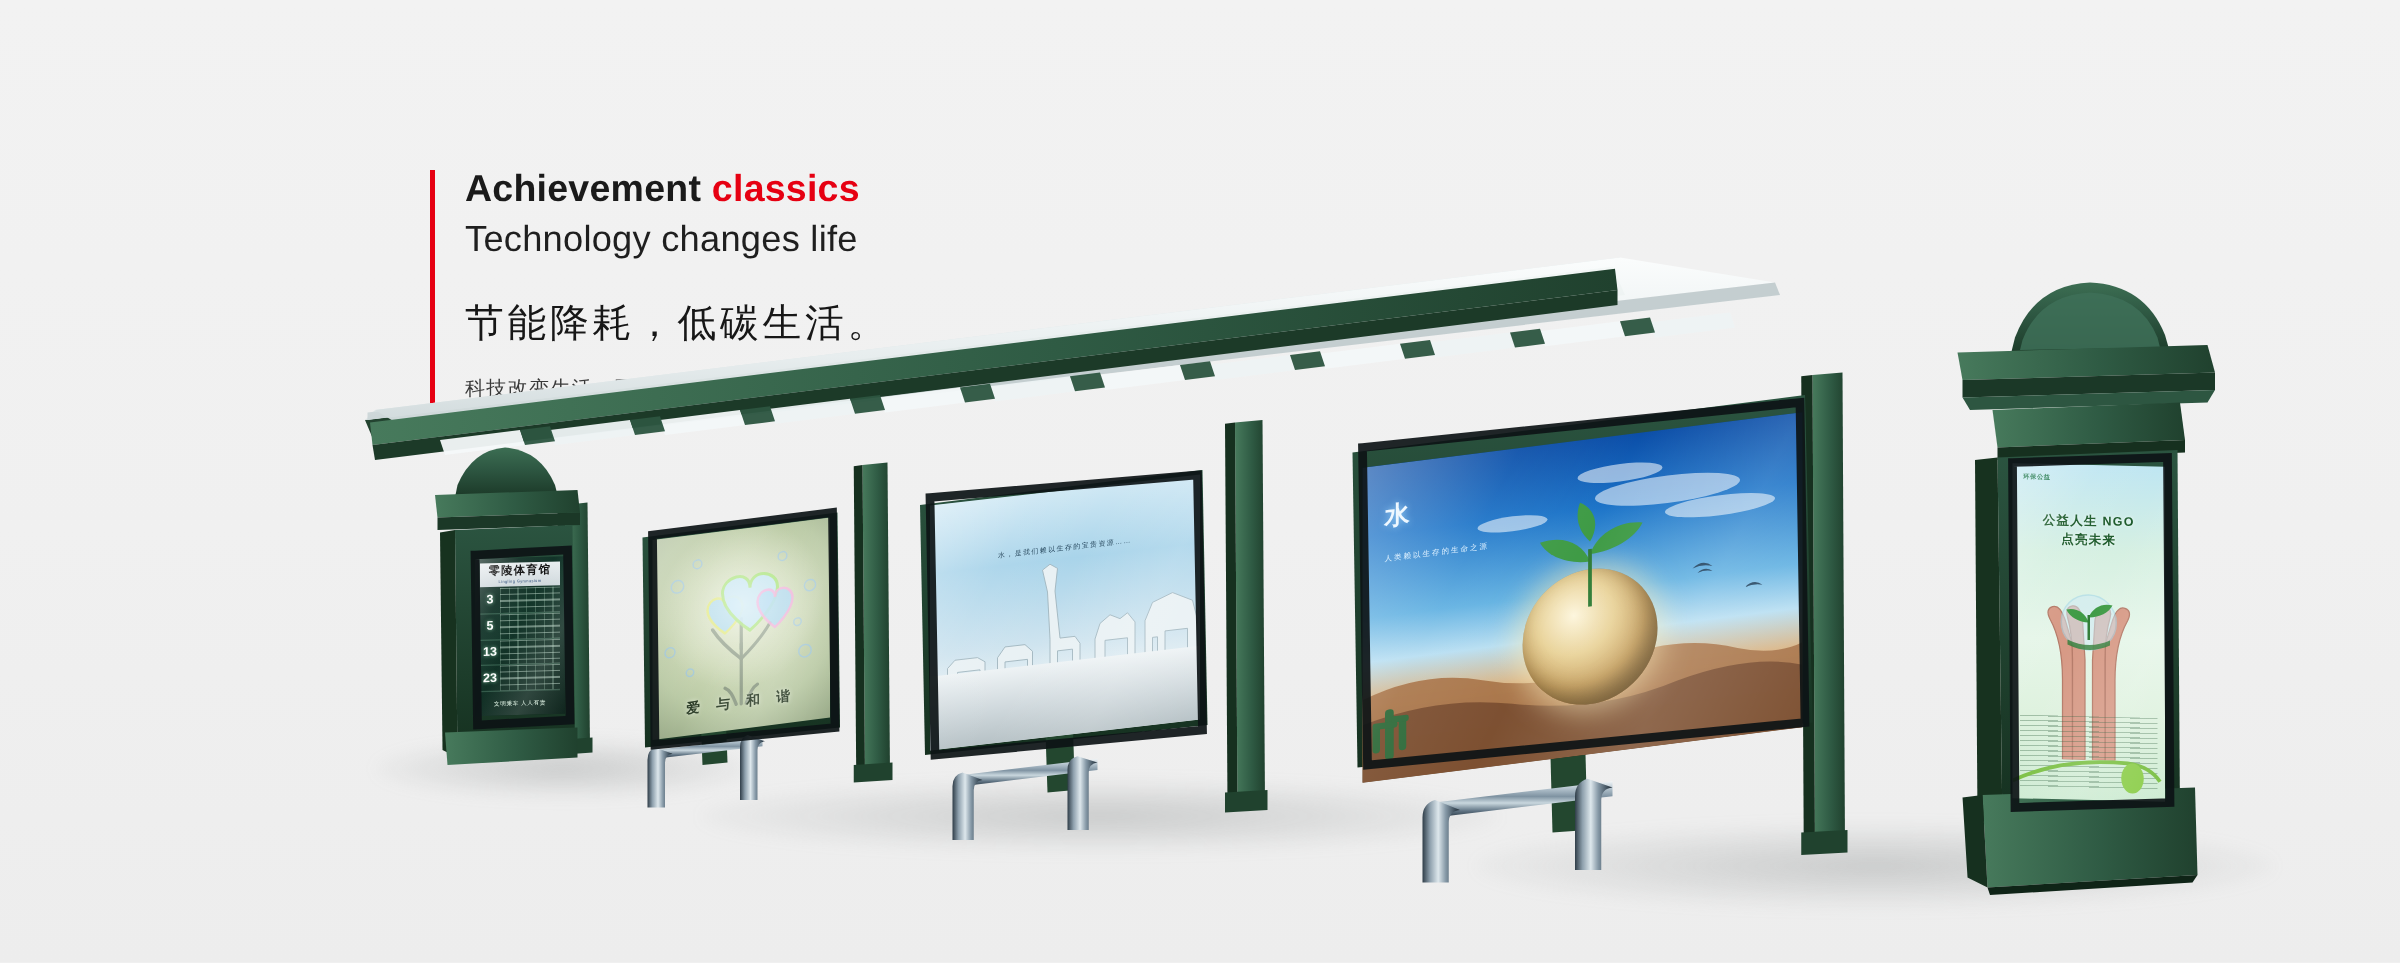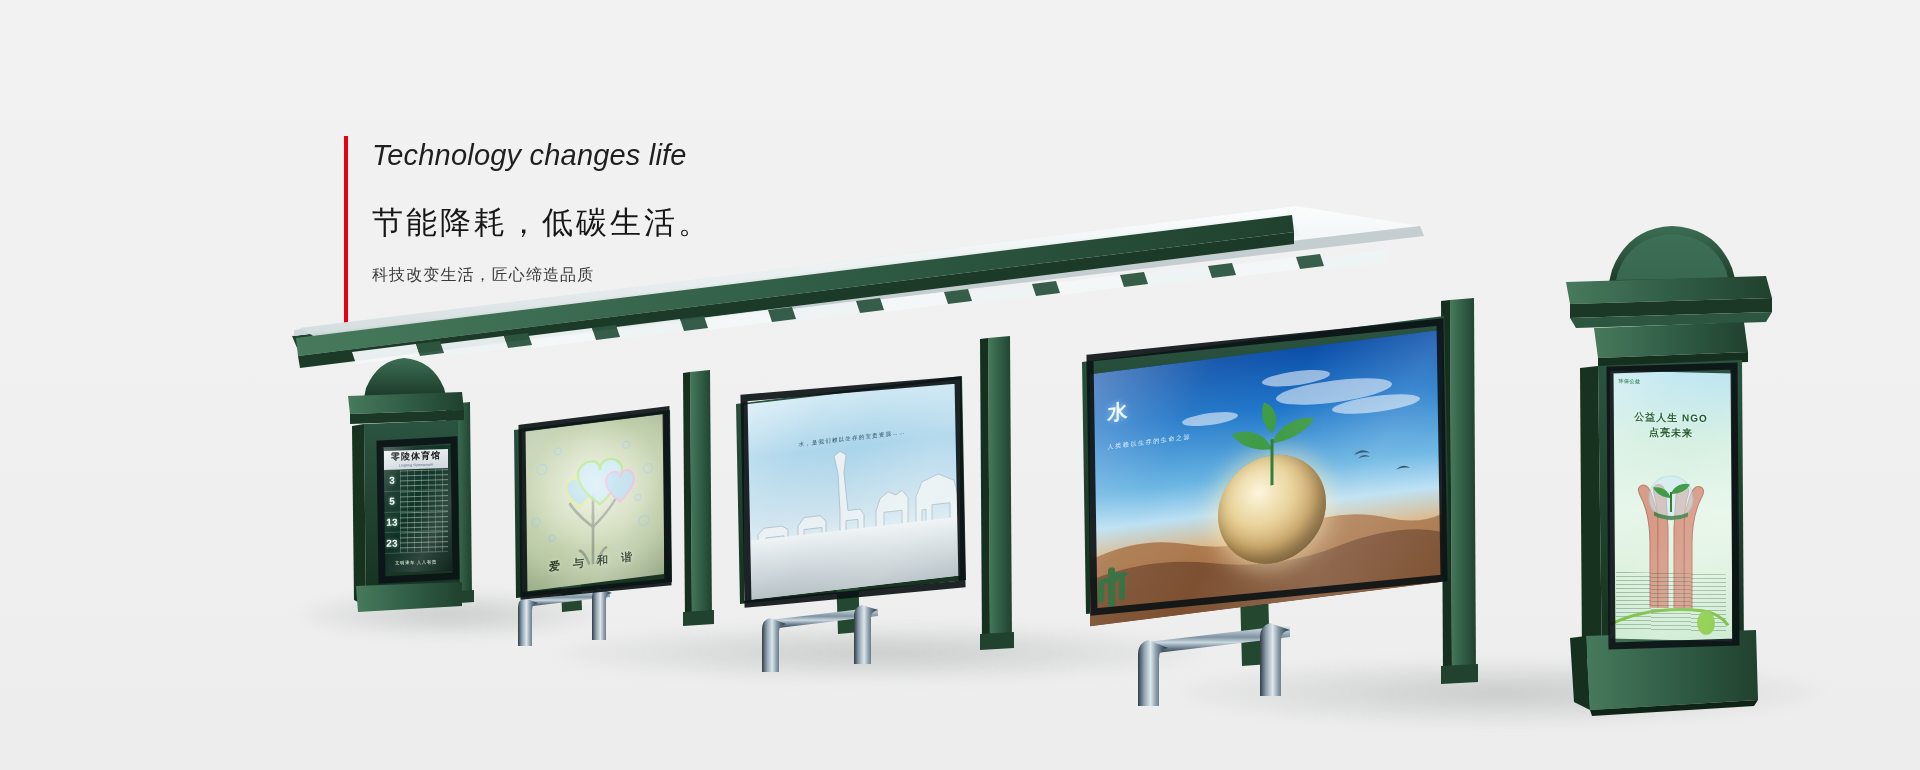--- a/index.html
+++ b/index.html
@@ -22,21 +22,21 @@
     position:absolute; left:-28px; top:2px; width:4px; height:188px;
     background:#e60012;
   }
   .h-line1{
     font-size:30px; font-weight:bold; letter-spacing:.2px;
     line-height:1.22; color:#1a1a1a; white-space:nowrap;
   }
   .h-line1 .accent{ color:#e60012; }
   .h-line2{
     font-size:29px; font-weight:400; letter-spacing:.2px;
-    line-height:1.26; color:#1f1f1f; margin-top:3px; white-space:nowrap;font-style:italic;
+    line-height:1.26; color:#1f1f1f; margin-top:3px; white-space:nowrap;
   }
   .h-line3{
     font-size:31px; font-weight:400; letter-spacing:3px;
     color:#171717; margin-top:28px; white-space:nowrap;
   }
   .h-line4{
     font-size:16px; font-weight:400; letter-spacing:1.1px;
     color:#3a3a3a; margin-top:21px; white-space:nowrap;
   }
 
@@ -131,20 +131,21 @@
   .glass{ position:absolute; pointer-events:none;
     background:linear-gradient(118deg, rgba(255,255,255,.34) 0%, rgba(255,255,255,.06) 26%, rgba(255,255,255,0) 46%, rgba(255,255,255,.14) 72%, rgba(255,255,255,.02) 100%); }
 </style>
 </head>
 <body>
 
 <div id="stage">
 
   <div id="headline">
     <div class="redbar"></div>
+    <div class="h-line1"><span>Achievement </span><span class="accent">classics</span></div>
     <div class="h-line2">Technology changes life</div>
     <div class="h-line3">节能降耗，低碳生活。</div>
     <div class="h-line4">科技改变生活，匠心缔造品质</div>
   </div>
 
   <div id="shelter">
 
     <div class="gshadow" style="left:300px; top:592px; width:300px; height:46px;"></div>
     <div class="gshadow" style="left:560px; top:625px; width:640px; height:56px;"></div>
     <div class="gshadow" style="left:1180px; top:660px; width:640px; height:66px;"></div>

